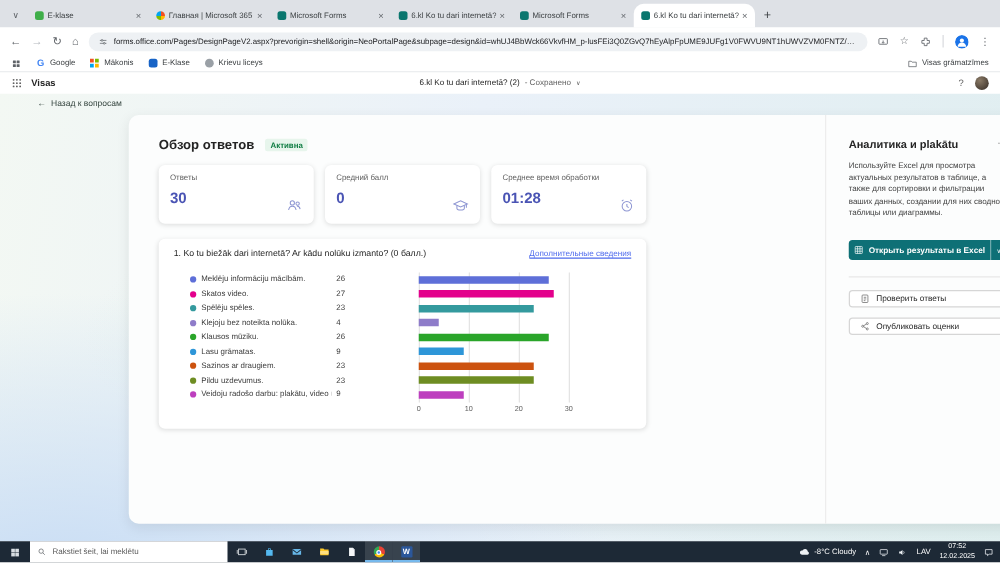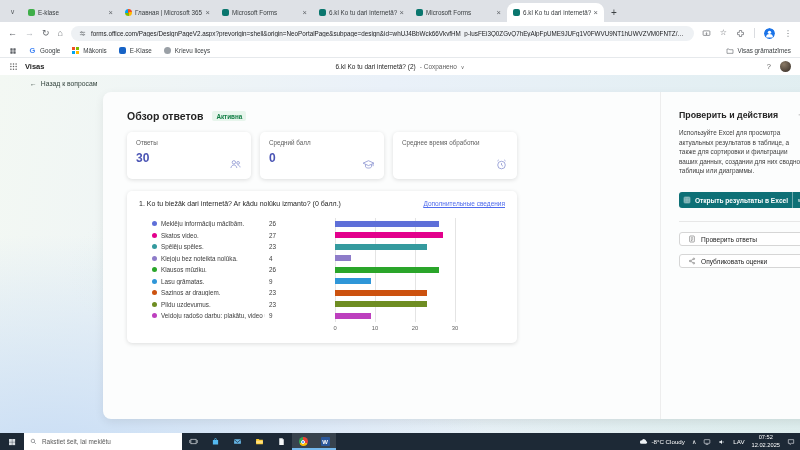--- a/index.html
+++ b/index.html
@@ -307,20 +307,21 @@
             <span class="card-icon">
               <svg viewBox="0 0 24 24" fill="none" stroke="currentColor" stroke-width="1.5">
                 <path d="M2 9.5 12 5l10 4.5-10 4.5z"></path>
                 <path d="M6.5 11.8V16c0 1.4 2.5 2.6 5.5 2.6s5.5-1.2 5.5-2.6v-4.2"></path>
                 <path d="M20.5 10.2v4.8"></path>
               </svg>
             </span>
           </div>
           <div class="card">
             <div class="card-label">Среднее время обработки</div>
+            <div class="card-value">01:28</div>
             <span class="card-icon">
               <svg viewBox="0 0 24 24" fill="none" stroke="currentColor" stroke-width="1.5">
                 <circle cx="12" cy="13" r="7"></circle>
                 <path d="M12 9.5V13l2.6 2.1"></path>
                 <path d="M4.5 5.5 7 3.5M19.5 5.5 17 3.5"></path>
               </svg>
             </span>
           </div>
         </div>
 
@@ -417,21 +418,21 @@
                 <span class="tick" style="left: 62.5%;">20</span>
                 <span class="tick" style="left: 93.75%;">30</span>
               </div>
           </div>
         </div>
       </div>
     </div>
 
     <div class="panel-right">
       <div class="sb-head">
-        <span class="sb-title">Проверить и действия</span>
+        <span class="sb-title">Аналитика и plakātu</span>
         <span class="more">⋯</span>
       </div>
       <div class="sb-desc">Используйте Excel для просмотра актуальных результатов в таблице, а также для сортировки и фильтрации ваших данных, создании для них сводной таблицы или диаграммы.</div>
       <button class="excel-btn">
         <span class="excel-main">
           <svg viewBox="0 0 24 24" fill="none" stroke="#fff" stroke-width="1.6">
               <rect x="3.5" y="3.5" width="17" height="17" rx="1.5"></rect>
               <path d="M3.5 9.2h17M3.5 14.9h17M9.2 3.5v17M14.9 3.5v17"></path>
             </svg>
           <span>Открыть результаты в Excel</span>

